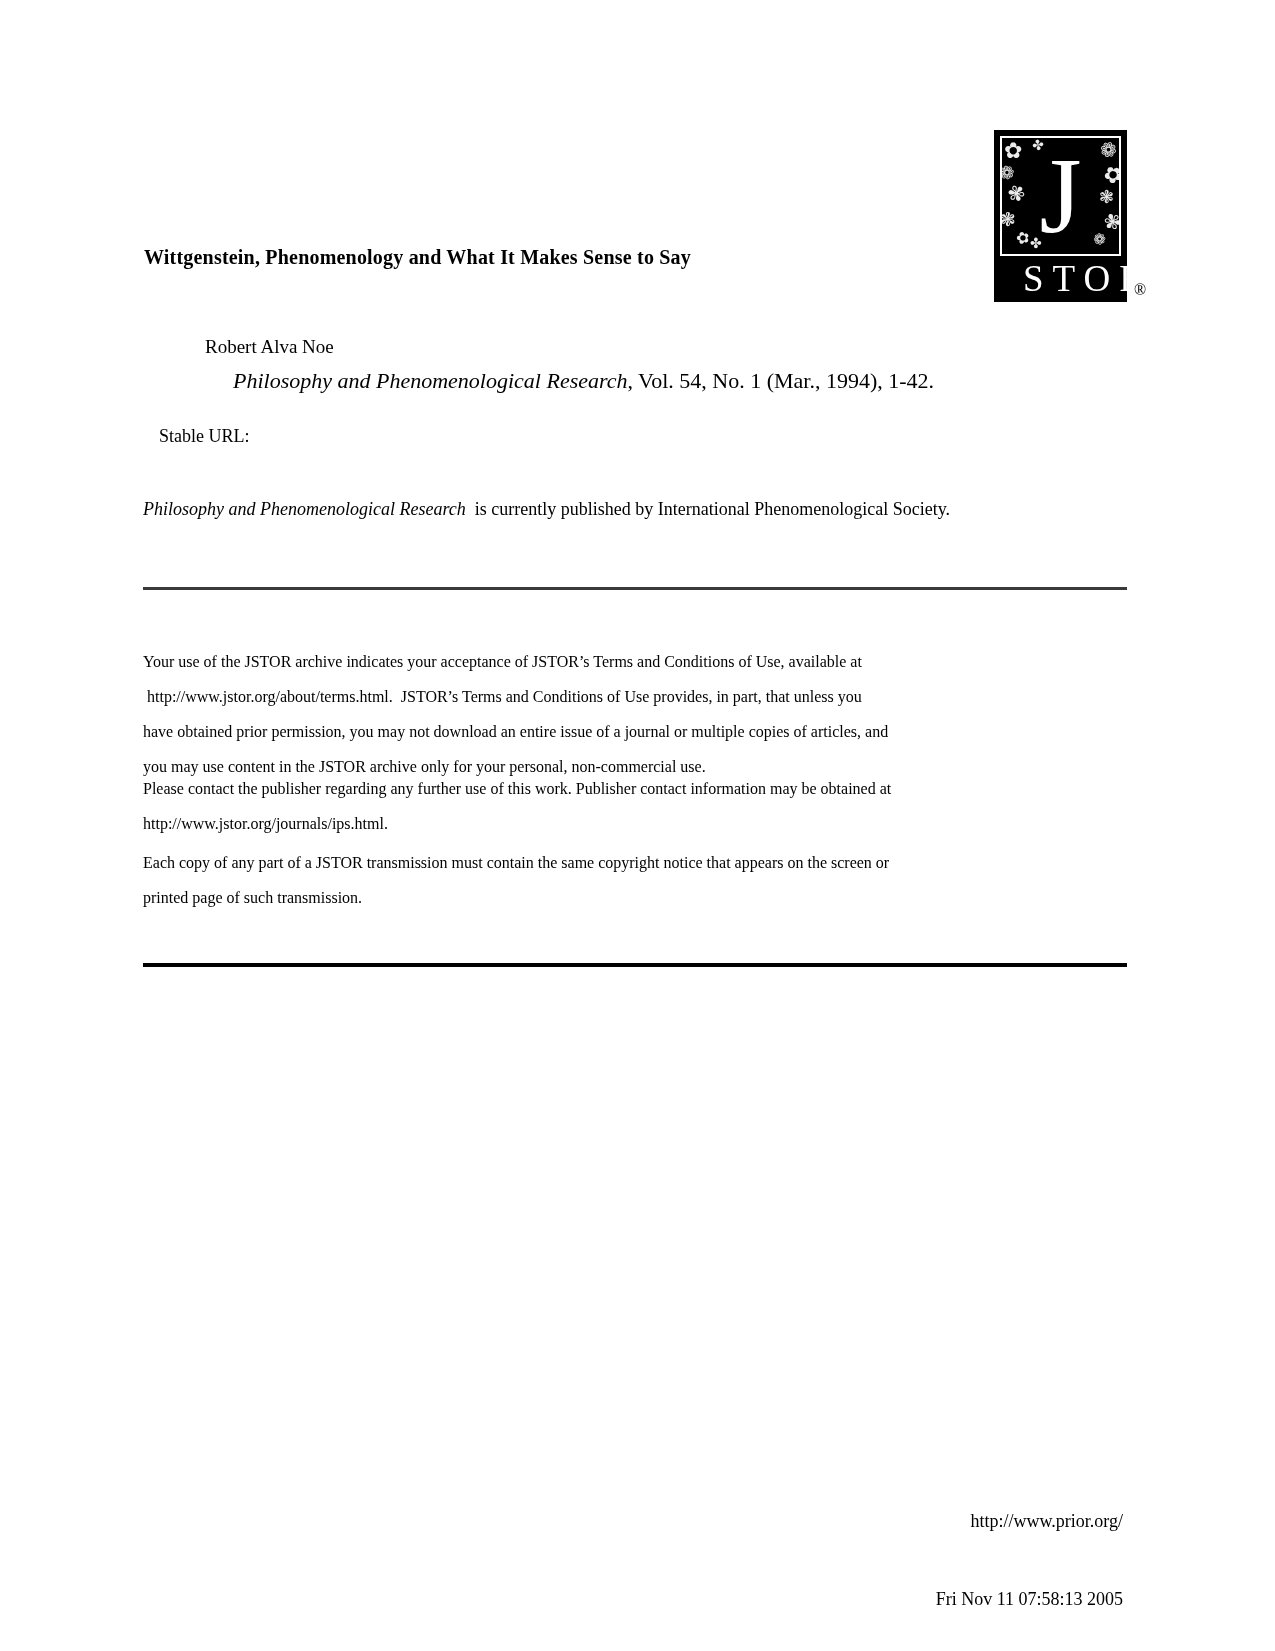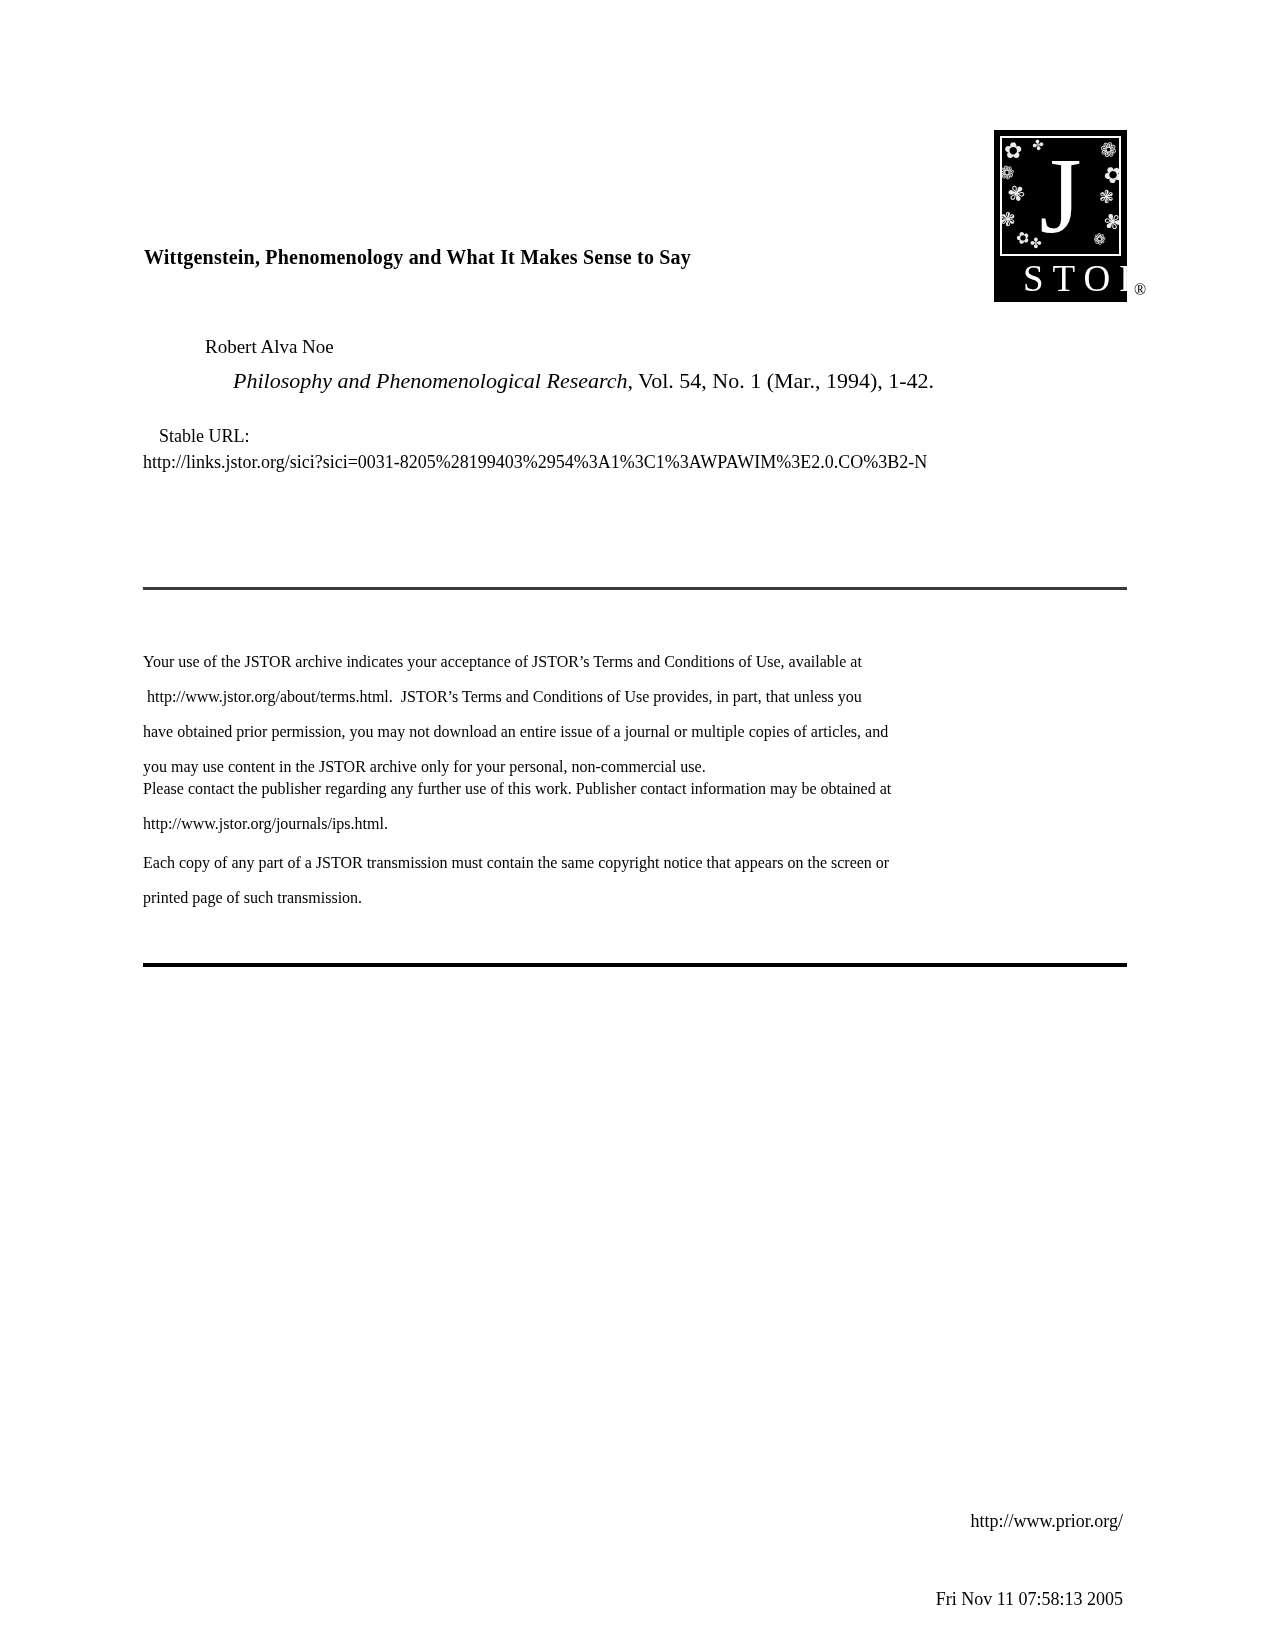--- a/index.html
+++ b/index.html
@@ -143,22 +143,22 @@
   </div>
   <span class="reg-mark">®</span>
 
   <h1 class="abs title">Wittgenstein, Phenomenology and What It Makes Sense to Say</h1>
 
   <div class="abs author">Robert Alva Noe</div>
 
   <div class="abs citation"><span class="ital">Philosophy and Phenomenological Research</span><span>, Vol. 54, No. 1 (Mar., 1994), 1-42.</span></div>
 
   <div class="abs stable-label">Stable URL:</div>
-  <div class="abs stable-url">http://links.jstor.org/sici?sici=0031-8205%28199403%2954%3A1%3C1%3AWPAWIM%3E2.0.CO%3B2-N</div>
 
+  <div class="abs published"><span class="ital">Philosophy and Phenomenological Research</span><span>  is currently published by International Phenomenological Society.</span></div>
 
   <div class="rule rule-top"></div>
 
   <div class="abs para para-1">Your use of the JSTOR archive indicates your acceptance of JSTOR’s Terms and Conditions of Use, available at
  http://www.jstor.org/about/terms.html.  JSTOR’s Terms and Conditions of Use provides, in part, that unless you
 have obtained prior permission, you may not download an entire issue of a journal or multiple copies of articles, and
 you may use content in the JSTOR archive only for your personal, non-commercial use.</div>
   <div class="abs para para-2">Please contact the publisher regarding any further use of this work. Publisher contact information may be obtained at
 http://www.jstor.org/journals/ips.html.</div>
   <div class="abs para para-3">Each copy of any part of a JSTOR transmission must contain the same copyright notice that appears on the screen or

